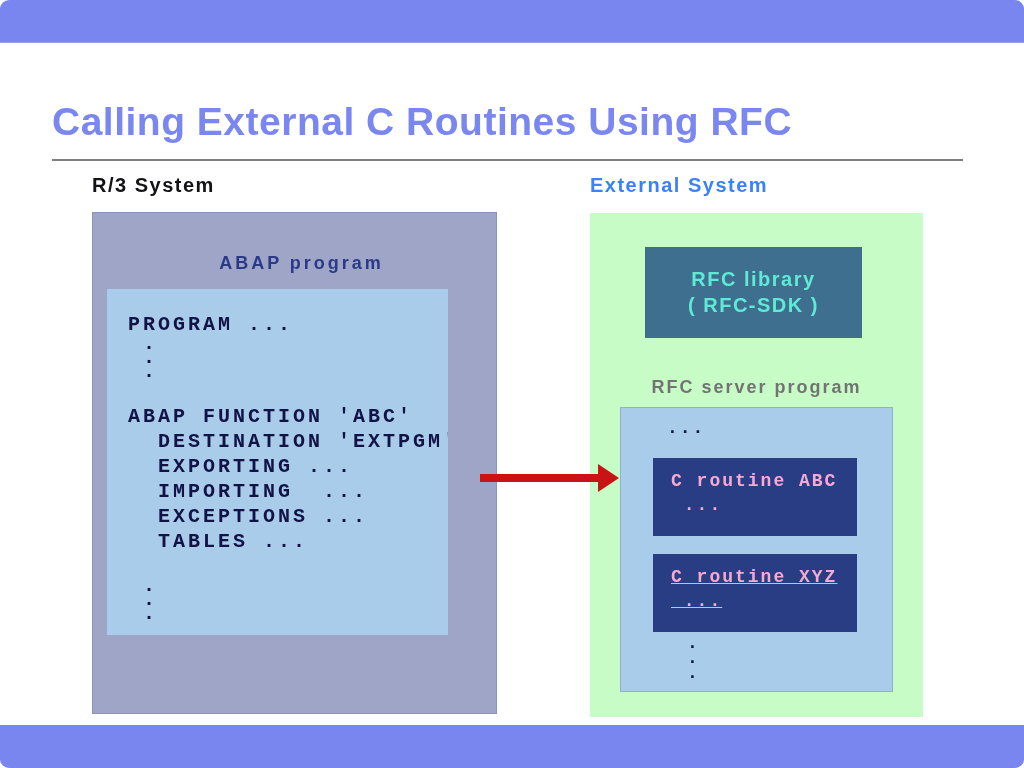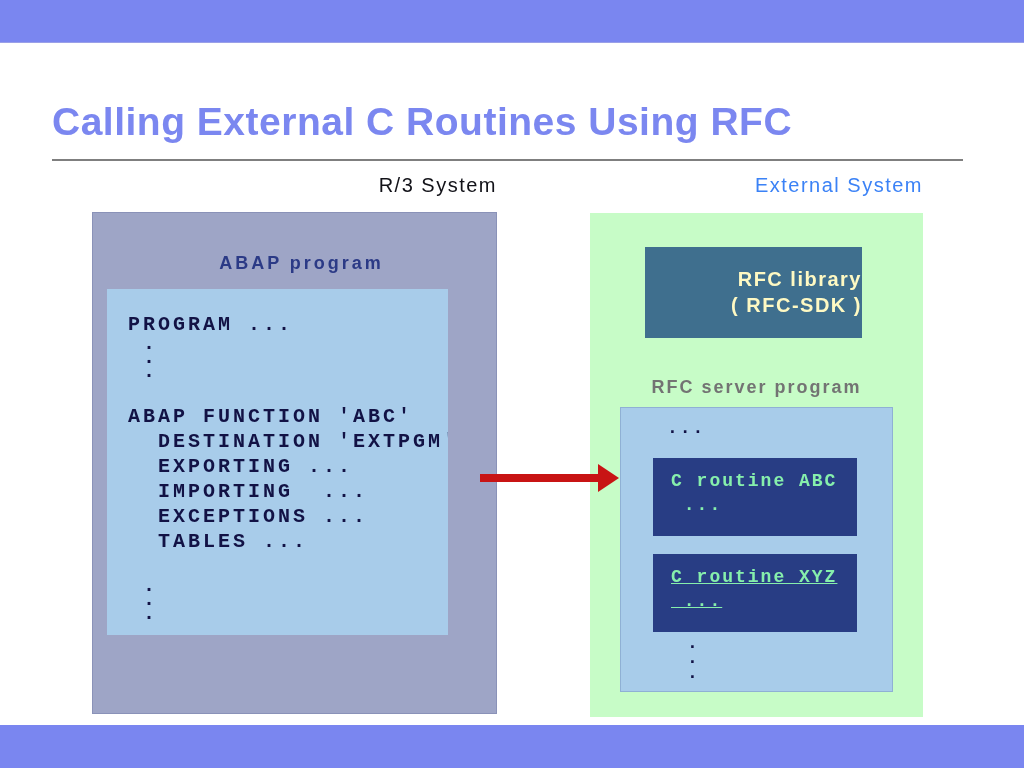--- a/index.html
+++ b/index.html
@@ -1,33 +1,33 @@
 <!DOCTYPE html>
 <html><head>
 <meta charset="utf-8">
 <style>
   html,body{margin:0;padding:0;background:#ffffff;}
   #stage{
     position:relative;width:1024px;height:768px;overflow:hidden;
-    background:#ffffff;font-family:"Liberation Sans",sans-serif;
+    background:#ffffff;font-family:"Liberation Sans",sans-serif;border-radius:9px;
   }
   
   .top-bar{position:absolute;left:0;top:0;width:1024px;height:42px;background:#7A86F0;border-bottom:1px solid #9aa0e8;}
   .bottom-bar{position:absolute;left:0;top:725px;width:1024px;height:43px;background:#7A86F0;}
   
   .slide-title{
     position:absolute;left:52px;top:100px;width:930px;
     font-size:39px;font-weight:bold;letter-spacing:0.5px;color:#7B87F0;
     white-space:nowrap;
   }
   .title-rule{position:absolute;left:52px;top:159px;width:911px;height:2px;background:#7f7f7f;}
   
   .col-heading{
-    position:absolute;top:174px;font-size:20px;font-weight:normal;
-    letter-spacing:1.5px;white-space:nowrap;text-align:right;
+    position:absolute;top:174px;font-size:20px;font-weight:bold;
+    letter-spacing:1.5px;white-space:nowrap;text-align:left;
   }
   .heading-r3{left:92px;width:405px;color:#121218;}
   .heading-ext{left:590px;width:333px;color:#3b82f6;}
   
   .r3-box{
     position:absolute;left:92px;top:212px;width:405px;height:502px;
     background:#9EA5C6;border:1px solid #8A92B8;box-sizing:border-box;
   }
   .abap-label{
     position:absolute;left:92px;top:253px;width:405px;text-align:center;
@@ -43,38 +43,38 @@
   .code-line{white-space:pre;height:25px;line-height:25px;}
   .code-line.dot{height:14px;line-height:14px;}
   
   .ext-box{
     position:absolute;left:590px;top:213px;width:333px;height:504px;
     background:#C7FCC7;box-sizing:border-box;
   }
   .rfc-lib-box{
     position:absolute;left:645px;top:247px;width:217px;height:91px;
     background:#3F6F8E;box-sizing:border-box;
-    color:#fef9c3;font-size:20px;font-weight:bold;letter-spacing:1.5px;
-    text-align:right;padding-top:19px;line-height:26px;white-space:nowrap;
+    color:#5eead4;font-size:20px;font-weight:bold;letter-spacing:1.5px;
+    text-align:center;padding-top:19px;line-height:26px;white-space:nowrap;
   }
   .rfc-server-label{
     position:absolute;left:620px;top:377px;width:273px;text-align:center;
     font-size:18px;font-weight:bold;letter-spacing:2px;color:#737373;white-space:nowrap;
   }
   .server-box{
     position:absolute;left:620px;top:407px;width:273px;height:285px;
     background:#A8CCEA;border:1px solid #8FB0D4;box-sizing:border-box;
     font-family:"Liberation Mono",monospace;font-weight:bold;color:#121245;
   }
   .server-ellipsis{
     margin:8px 0 0 46px;font-size:18px;letter-spacing:2px;line-height:25px;white-space:pre;
   }
   .routine-box{
     position:absolute;left:32px;width:204px;height:78px;background:#283D84;
-    color:#86efac;font-size:18px;letter-spacing:2px;box-sizing:border-box;
+    color:#f9a8d4;font-size:18px;letter-spacing:2px;box-sizing:border-box;
     padding:11px 0 0 18px;
   }
   .routine-abc{top:50px;}
   .routine-xyz{top:146px;text-decoration:underline;}
   .routine-line{white-space:pre;height:24px;line-height:24px;}
   .server-dots{position:absolute;left:66px;top:228px;font-size:18px;letter-spacing:2px;}
   .server-dots .code-line{height:15px;line-height:15px;}
   
   .rfc-arrow{position:absolute;left:480px;top:464px;width:139px;height:28px;}
   .rfc-arrow .shaft{position:absolute;left:0;top:10px;width:118px;height:8px;background:#C81414;}

